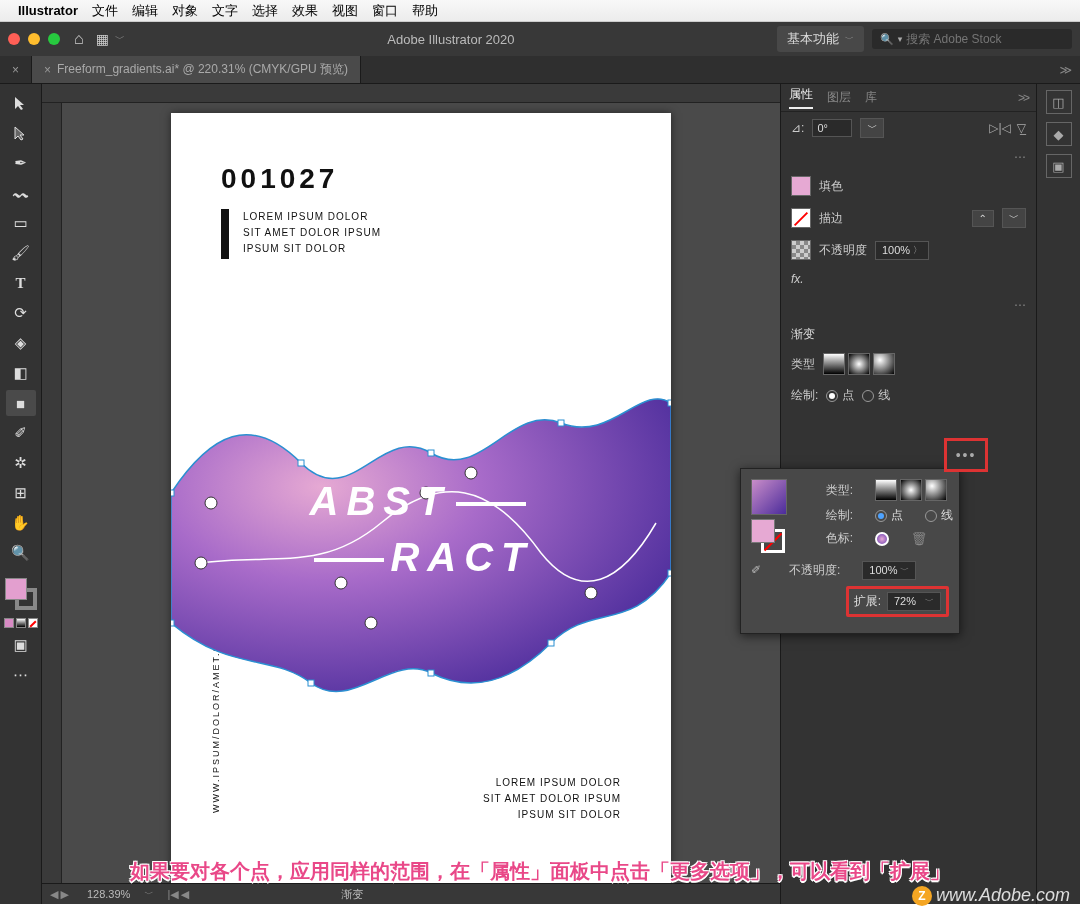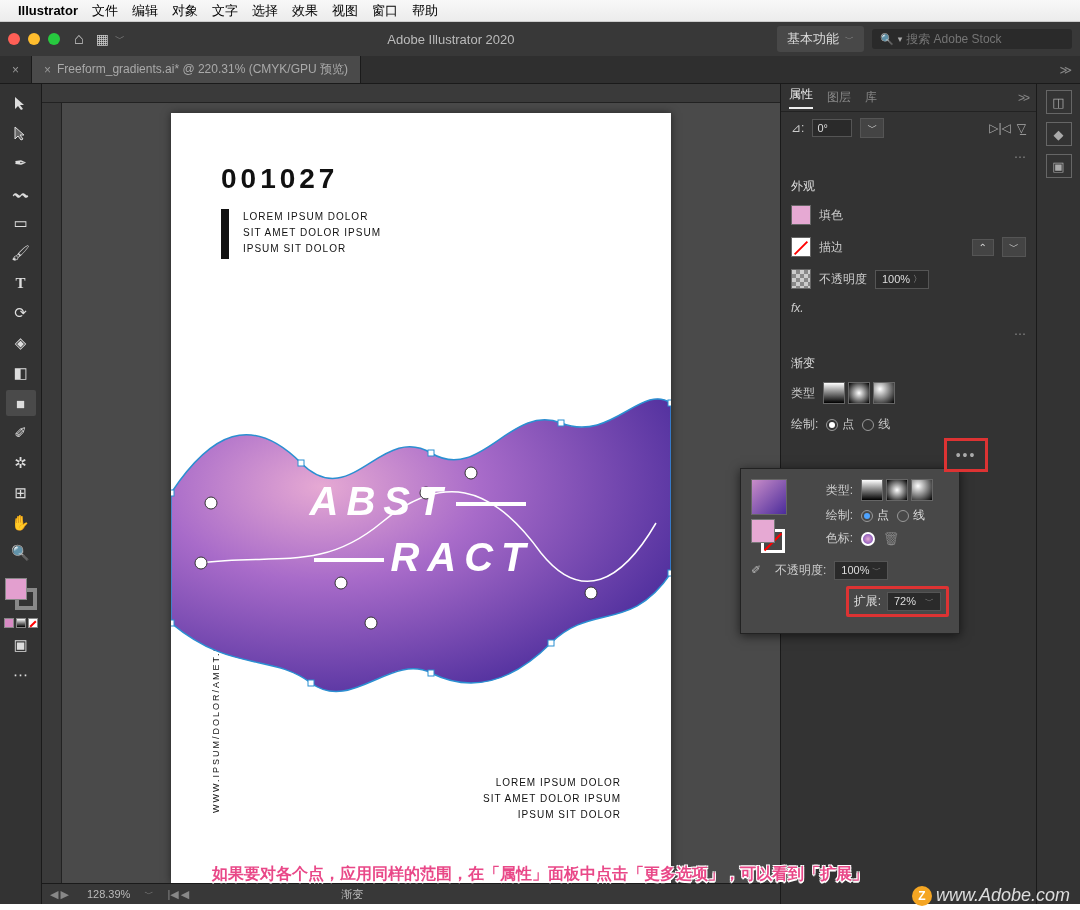--- a/index.html
+++ b/index.html
@@ -104,38 +104,38 @@
 .radio.checked .dot::after { content: ""; width: 6px; height: 6px; background: #4ea3ff; border-radius: 50%; }
 .radio.checked-w .dot::after { content: ""; width: 6px; height: 6px; background: #fff; border-radius: 50%; }
 
 
 .icon-strip { width: 44px; background: #333; border-left: 1px solid #1a1a1a; display: flex; flex-direction: column; align-items: center; padding-top: 6px; gap: 8px; }
 .icon-strip .sq { width: 26px; height: 24px; border: 1px solid #666; display: flex; align-items: center; justify-content: center; color: #aaa; font-size: 13px; }
 
 
 .popup { position: absolute; right: 120px; top: 468px; width: 220px; background: #484848; border: 1px solid #222; box-shadow: 0 2px 10px rgba(0,0,0,0.6); color: #ddd; font-size: 12px; padding: 10px; z-index: 10; }
 .popup .thumb { width: 36px; height: 36px; background: linear-gradient(135deg, #c98dc9, #4b2c9b); border: 1px solid #666; }
-.popup .row { display: flex; align-items: center; gap: 8px; margin-bottom: 6px; }
+.popup .row { display: flex; align-items: center; gap: 22px; margin-bottom: 6px; }
 .popup .lbl { width: 56px; text-align: right; color: #ccc; }
 .popup .fs { width: 36px; height: 36px; position: relative; margin-top: 4px; }
 .popup .fs .f { position: absolute; width: 24px; height: 24px; background: #e6a9d3; border: 1px solid #777; }
 .popup .fs .s { position: absolute; width: 24px; height: 24px; border: 3px solid #fff; top: 10px; left: 10px; }
 .popup .fs .s::after { content: ""; position: absolute; left: -3px; right: -3px; top: 50%; border-top: 2px solid red; transform: rotate(-45deg); }
 .eyedrop { width: 16px; height: 16px; color: #bbb; }
 .color-stop { width: 14px; height: 14px; border-radius: 50%; border: 2px solid #fff; background: radial-gradient(#e6a9d3, #6a3fb3); display: inline-block; }
 .trash { color: #888; font-size: 13px; }
 .ext-row { border: 3px solid #d33; padding: 3px 5px; display: inline-flex; align-items: center; gap: 6px; border-radius: 2px; }
 .val-box { background: #2a2a2a; border: 1px solid #555; padding: 2px 6px; width: 54px; display: inline-flex; justify-content: space-between; font-size: 11px; }
 
 
 .more-hl { position: absolute; right: 92px; top: 438px; width: 44px; height: 34px; border: 3px solid #d33; z-index: 11; display: flex; align-items: center; justify-content: center; background: #333; }
 .more-dots { color: #aaa; letter-spacing: 2px; font-size: 14px; }
 
 
-.annotation { position: absolute; left: 60px; right: 60px; bottom: 24px; text-align: center; font-size: 16px; font-weight: 600; color: #e94888; text-shadow: -1px -1px 0 #fff, 1px -1px 0 #fff, -1px 1px 0 #fff, 1px 1px 0 #fff, 0 2px 0 #fff; z-index: 50; line-height: 1.5; }
+.annotation { position: absolute; left: 60px; right: 60px; bottom: 24px; text-align: center; font-size: 20px; font-weight: 600; color: #e94888; text-shadow: -1px -1px 0 #fff, 1px -1px 0 #fff, -1px 1px 0 #fff, 1px 1px 0 #fff, 0 2px 0 #fff; z-index: 50; line-height: 1.5; }
 
 
 .watermark { position: absolute; right: 10px; bottom: 4px; color: #ddd; font-size: 18px; font-style: italic; z-index: 60; display: flex; align-items: center; gap: 4px; }
 .watermark .z { width: 20px; height: 20px; border-radius: 50%; background: #f5a623; color: #fff; font-size: 12px; display: inline-flex; align-items: center; justify-content: center; font-style: normal; font-weight: bold; }
 
 .chev { font-size: 9px; color: #aaa; }
 </style>
 </head>
 <body>
 
@@ -317,21 +317,20 @@
           <span class="dd">﹀</span>
           <div class="flip-icons">
             <span>▷|◁</span>
             <span>▽̲</span>
           </div>
         </div>
         <div class="panel-row">
             <span class="panel-menu">⋯</span>
           </div>
 
-        <div class="sect-title">外观</div>
         <div class="panel-row">
           <span class="swatch-sm sw-fill-pink"></span>
           <span>填色</span>
         </div>
         <div class="panel-row">
           <span class="swatch-sm sw-none"></span>
           <span>描边</span>
           <span style="margin-left:auto" class="dd">⌃</span>
           <span class="dd">﹀</span>
         </div>

